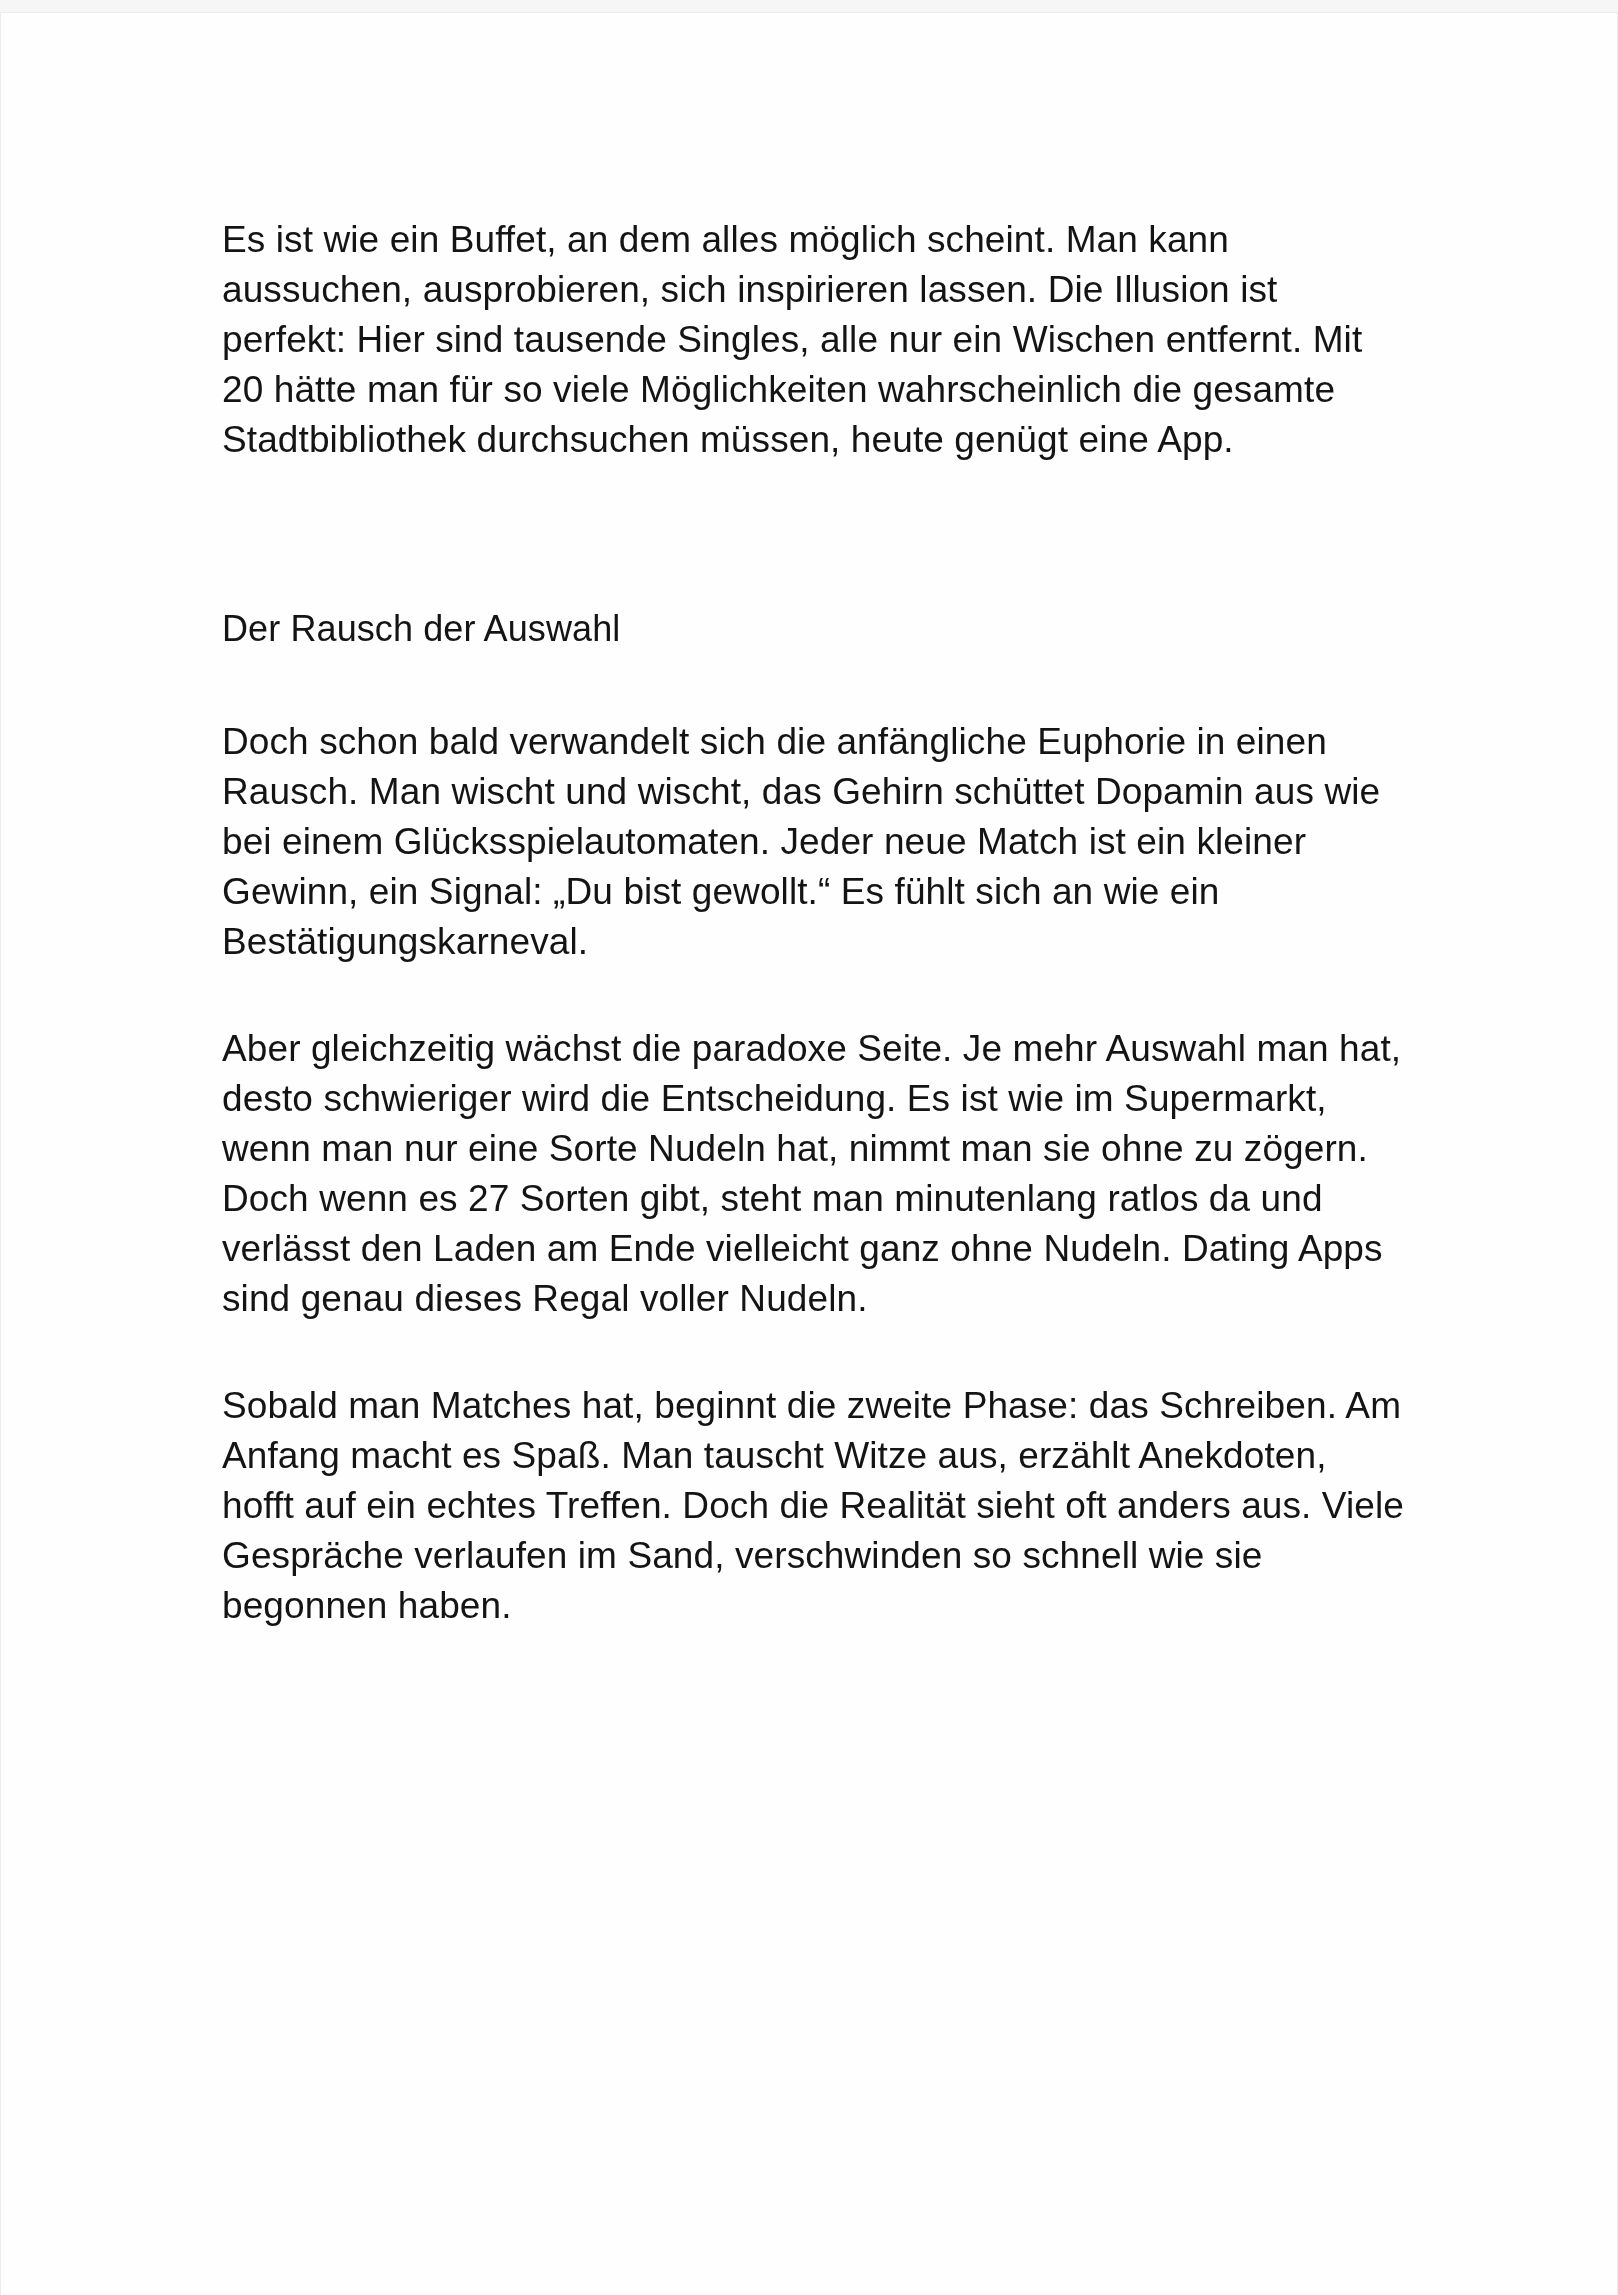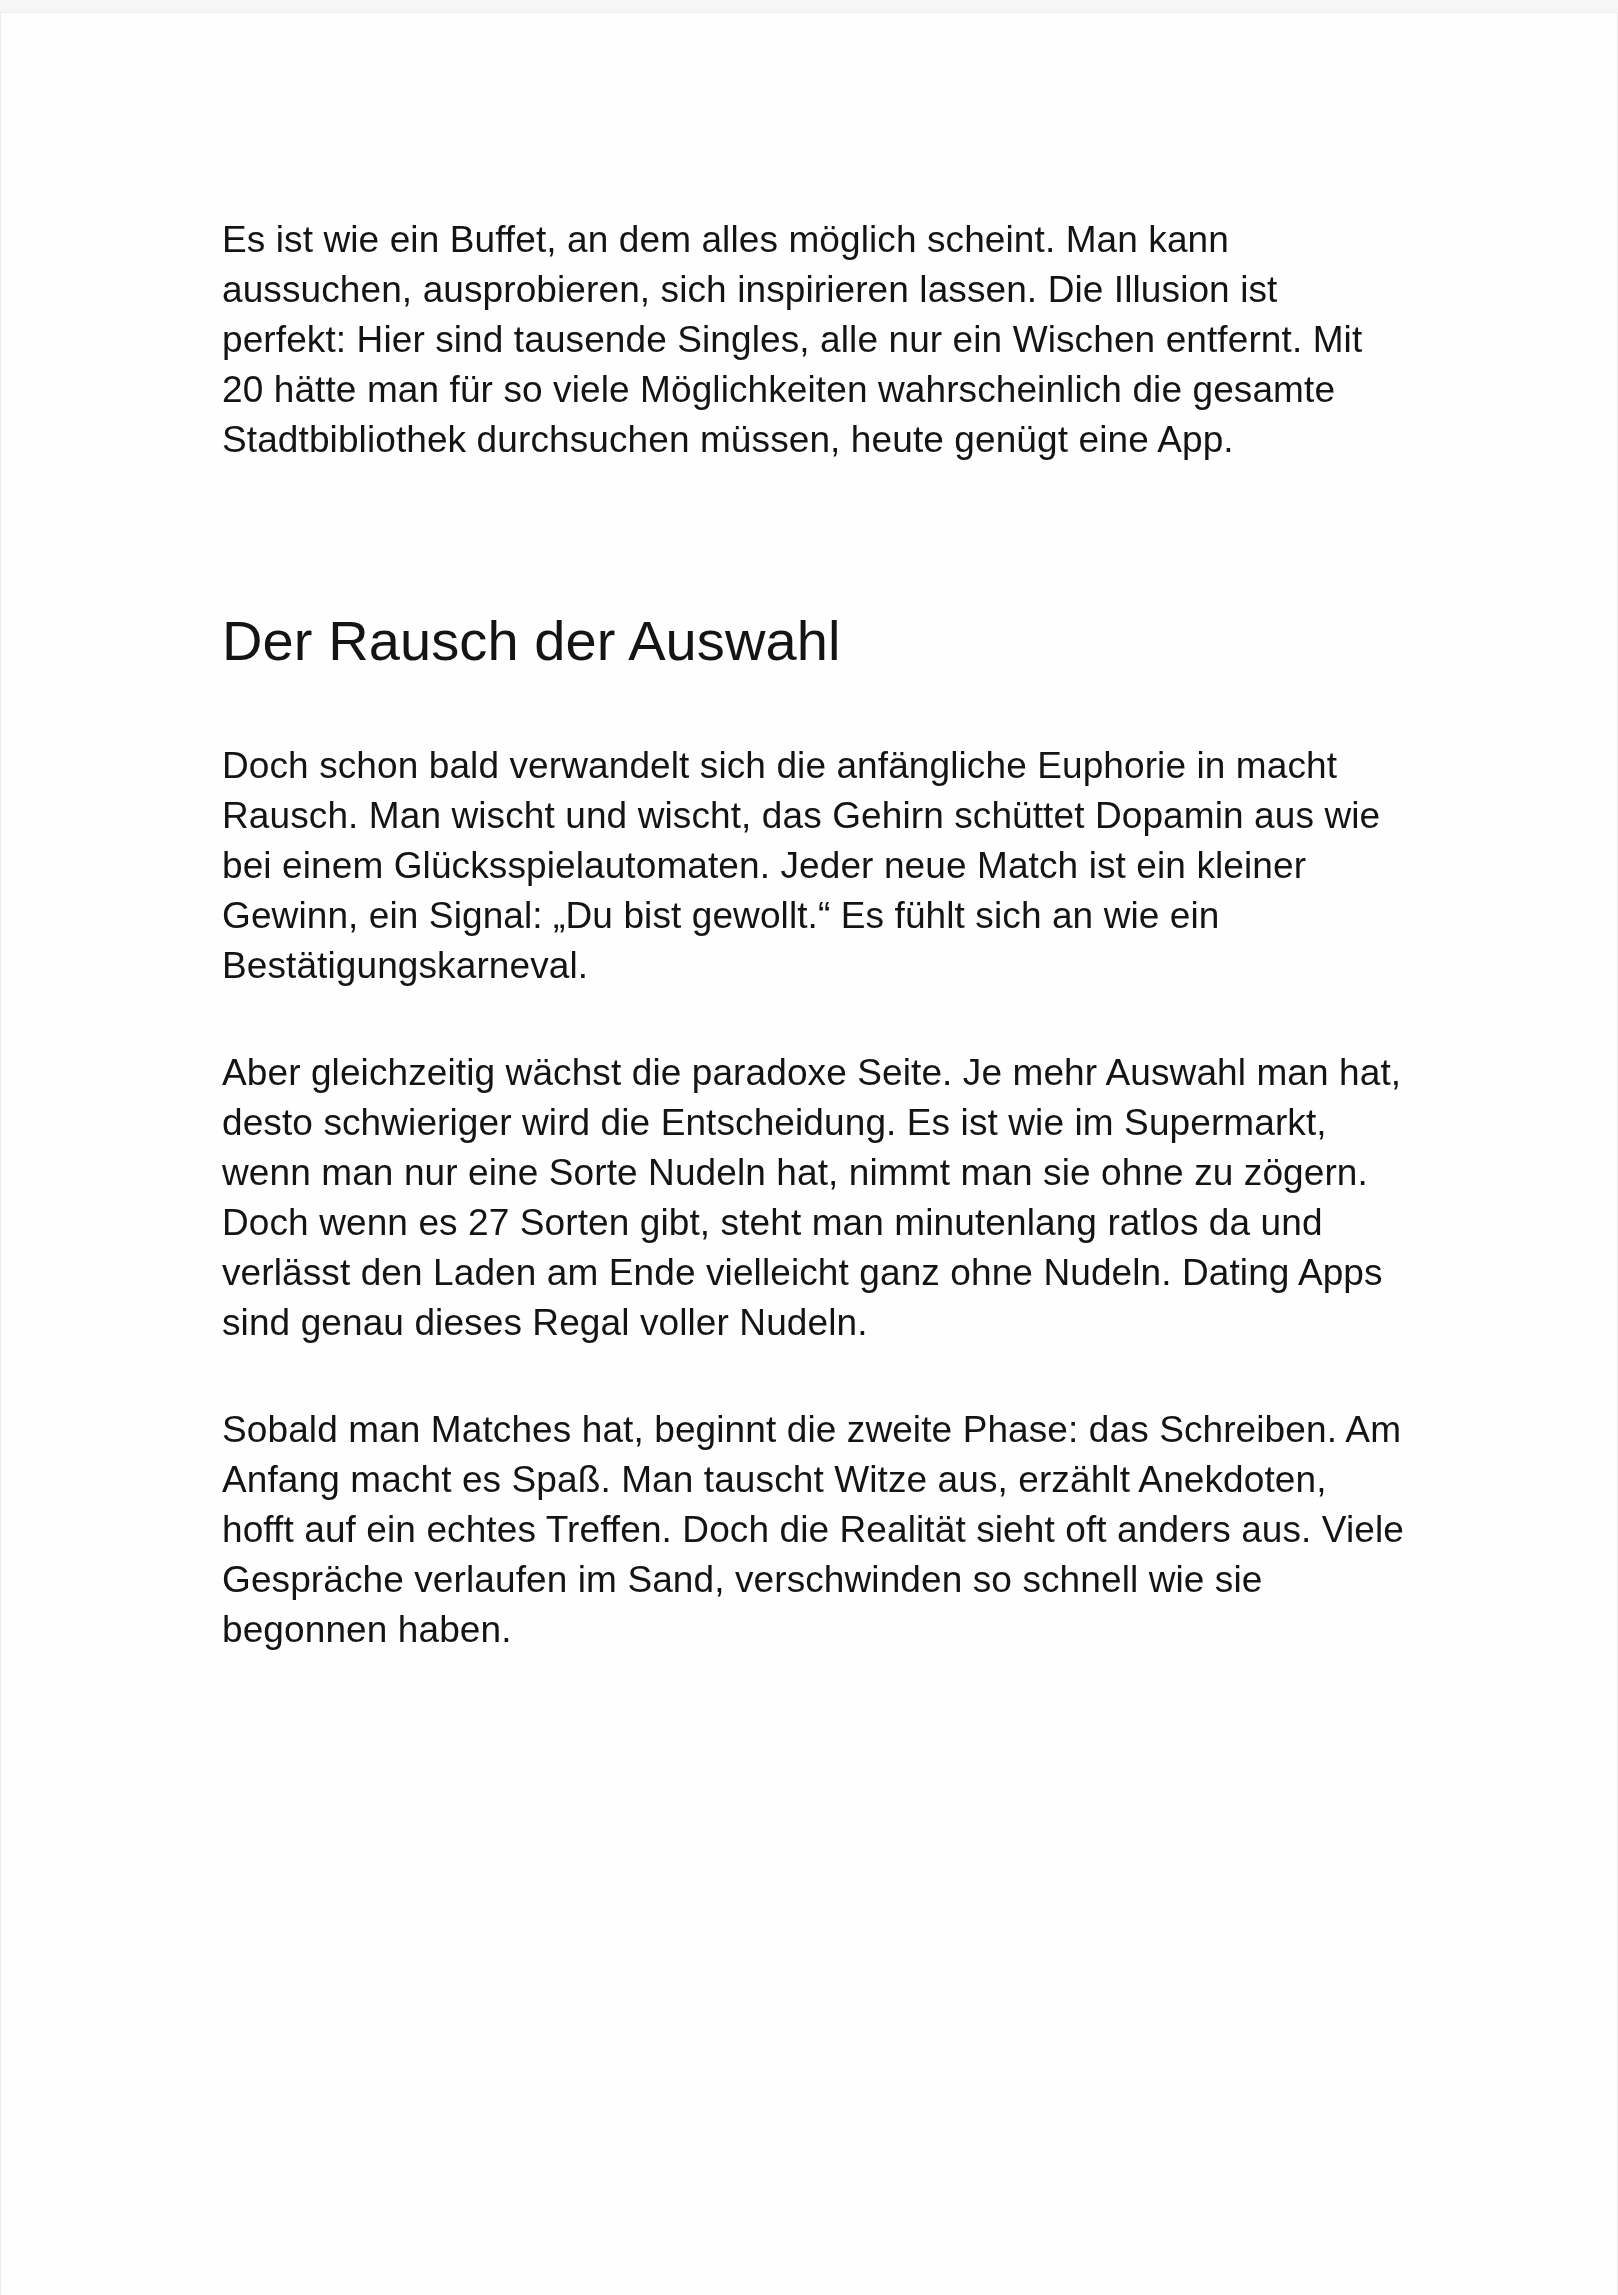--- a/index.html
+++ b/index.html
@@ -26,21 +26,21 @@
     width: 1183px;
   }
   .body-paragraph {
     font-size: 37px;
     line-height: 50px;
     margin: 0 0 57px 0;
     font-weight: 400;
     letter-spacing: 0.1px;
   }
   .section-heading {
-    font-size: 56px;
+    font-size: 36px;
     line-height: 1.2;
     font-weight: 400;
     margin: 142px 0 67px 0;
     letter-spacing: 0.1px;
   }
   .bottom-bar {
     position: absolute;
     left: 0;
     right: 0;
     bottom: 0;
@@ -50,21 +50,21 @@
 </style>
 </head>
 <body>
 
 <div class="page">
   <div class="content">
     <p class="body-paragraph">Es ist wie ein Buffet, an dem alles möglich scheint. Man kann aussuchen, ausprobieren, sich inspirieren lassen. Die Illusion ist perfekt: Hier sind tausende Singles, alle nur ein Wischen entfernt. Mit 20 hätte man für so viele Möglichkeiten wahrscheinlich die gesamte Stadtbibliothek durchsuchen müssen, heute genügt eine App.</p>
 
     <h2 class="section-heading">Der Rausch der Auswahl</h2>
 
-    <p class="body-paragraph">Doch schon bald verwandelt sich die anfängliche Euphorie in macht Rausch. Man wischt und wischt, das Gehirn schüttet Dopamin aus wie bei einem Glücksspielautomaten. Jeder neue Match ist ein kleiner Gewinn, ein Signal: „Du bist gewollt.“ Es fühlt sich an wie ein Bestätigungskarneval.</p>
+    <p class="body-paragraph">Doch schon bald verwandelt sich die anfängliche Euphorie in einen Rausch. Man wischt und wischt, das Gehirn schüttet Dopamin aus wie bei einem Glücksspielautomaten. Jeder neue Match ist ein kleiner Gewinn, ein Signal: „Du bist gewollt.“ Es fühlt sich an wie ein Bestätigungskarneval.</p>
 
     <p class="body-paragraph">Aber gleichzeitig wächst die paradoxe Seite. Je mehr Auswahl man hat, desto schwieriger wird die Entscheidung. Es ist wie im Supermarkt, wenn man nur eine Sorte Nudeln hat, nimmt man sie ohne zu zögern. Doch wenn es 27 Sorten gibt, steht man minutenlang ratlos da und verlässt den Laden am Ende vielleicht ganz ohne Nudeln. Dating Apps sind genau dieses Regal voller Nudeln.</p>
 
 
     <p class="body-paragraph">Sobald man Matches hat, beginnt die zweite Phase: das Schreiben. Am Anfang macht es Spaß. Man tauscht Witze aus, erzählt Anekdoten, hofft auf ein echtes Treffen. Doch die Realität sieht oft anders aus. Viele Gespräche verlaufen im Sand, verschwinden so schnell wie sie begonnen haben.</p>
   </div>
 
   <div class="bottom-bar"></div>
 </div>
 

